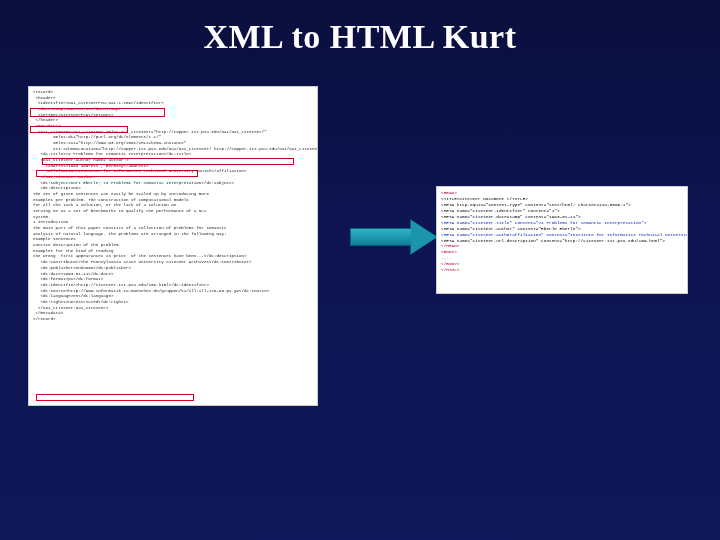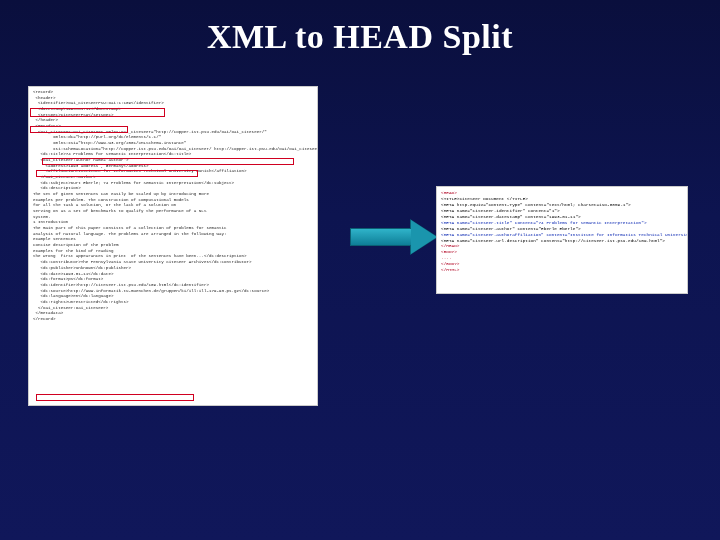--- a/index.html
+++ b/index.html
@@ -85,21 +85,21 @@
     border-top: 18px solid transparent;
     border-bottom: 18px solid transparent;
     border-left: 28px solid #0b5f73;
     z-index: -1;
   }
   .dark { color: #000; }
 </style>
 </head>
 <body>
 
-<div class="title">XML to HEAD Split</div>
+<div class="title">XML to HTML Kurt</div>
 
 <div class="panel panel-left" id="left-panel">&lt;record&gt;
  &lt;header&gt;
   &lt;identifier&gt;oai_CiteSeerPSU:oai:1:109&lt;/identifier&gt;
   &lt;datestamp&gt;1993-01-11&lt;/datestamp&gt;
   &lt;setSpec&gt;CiteSeerPSU&lt;/setSpec&gt;
  &lt;/header&gt;
  &lt;metadata&gt;
   &lt;oai_citeseer:oai_citeseer xmlns:oai_citeseer="http://copper.ist.psu.edu/oai/oai_citeseer/"
         xmlns:dc="http://purl.org/dc/elements/1.1/"

